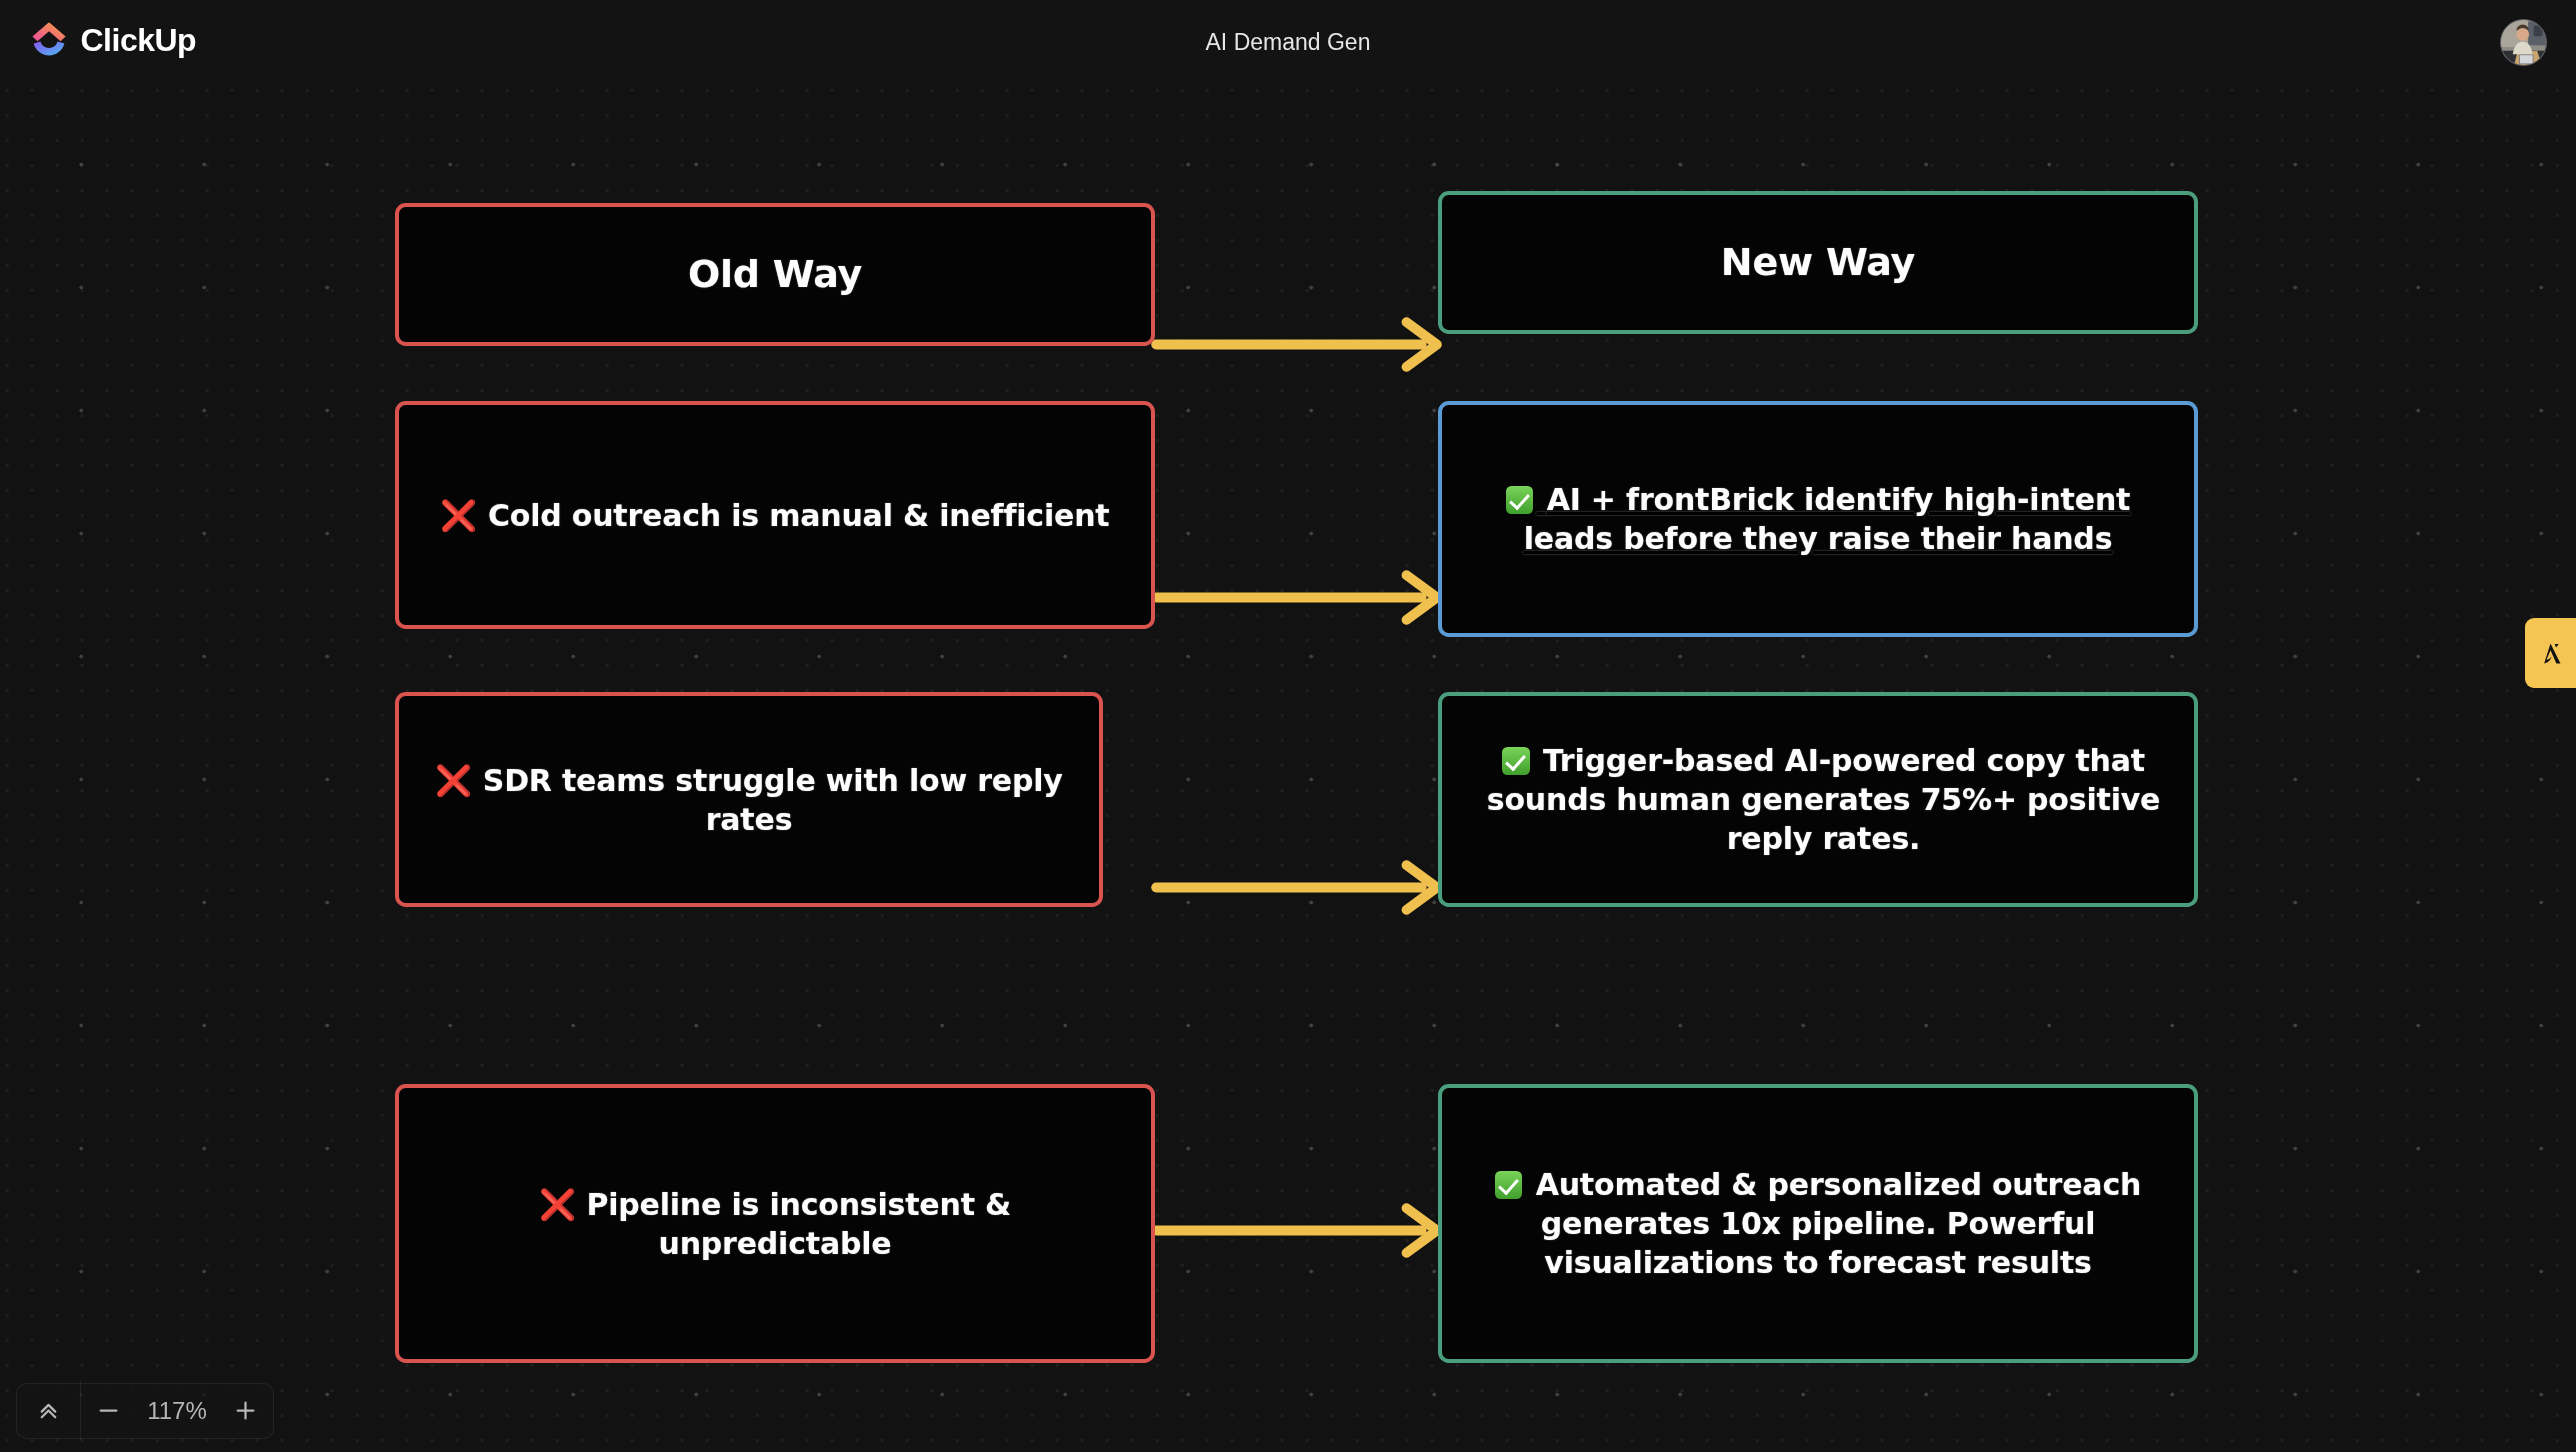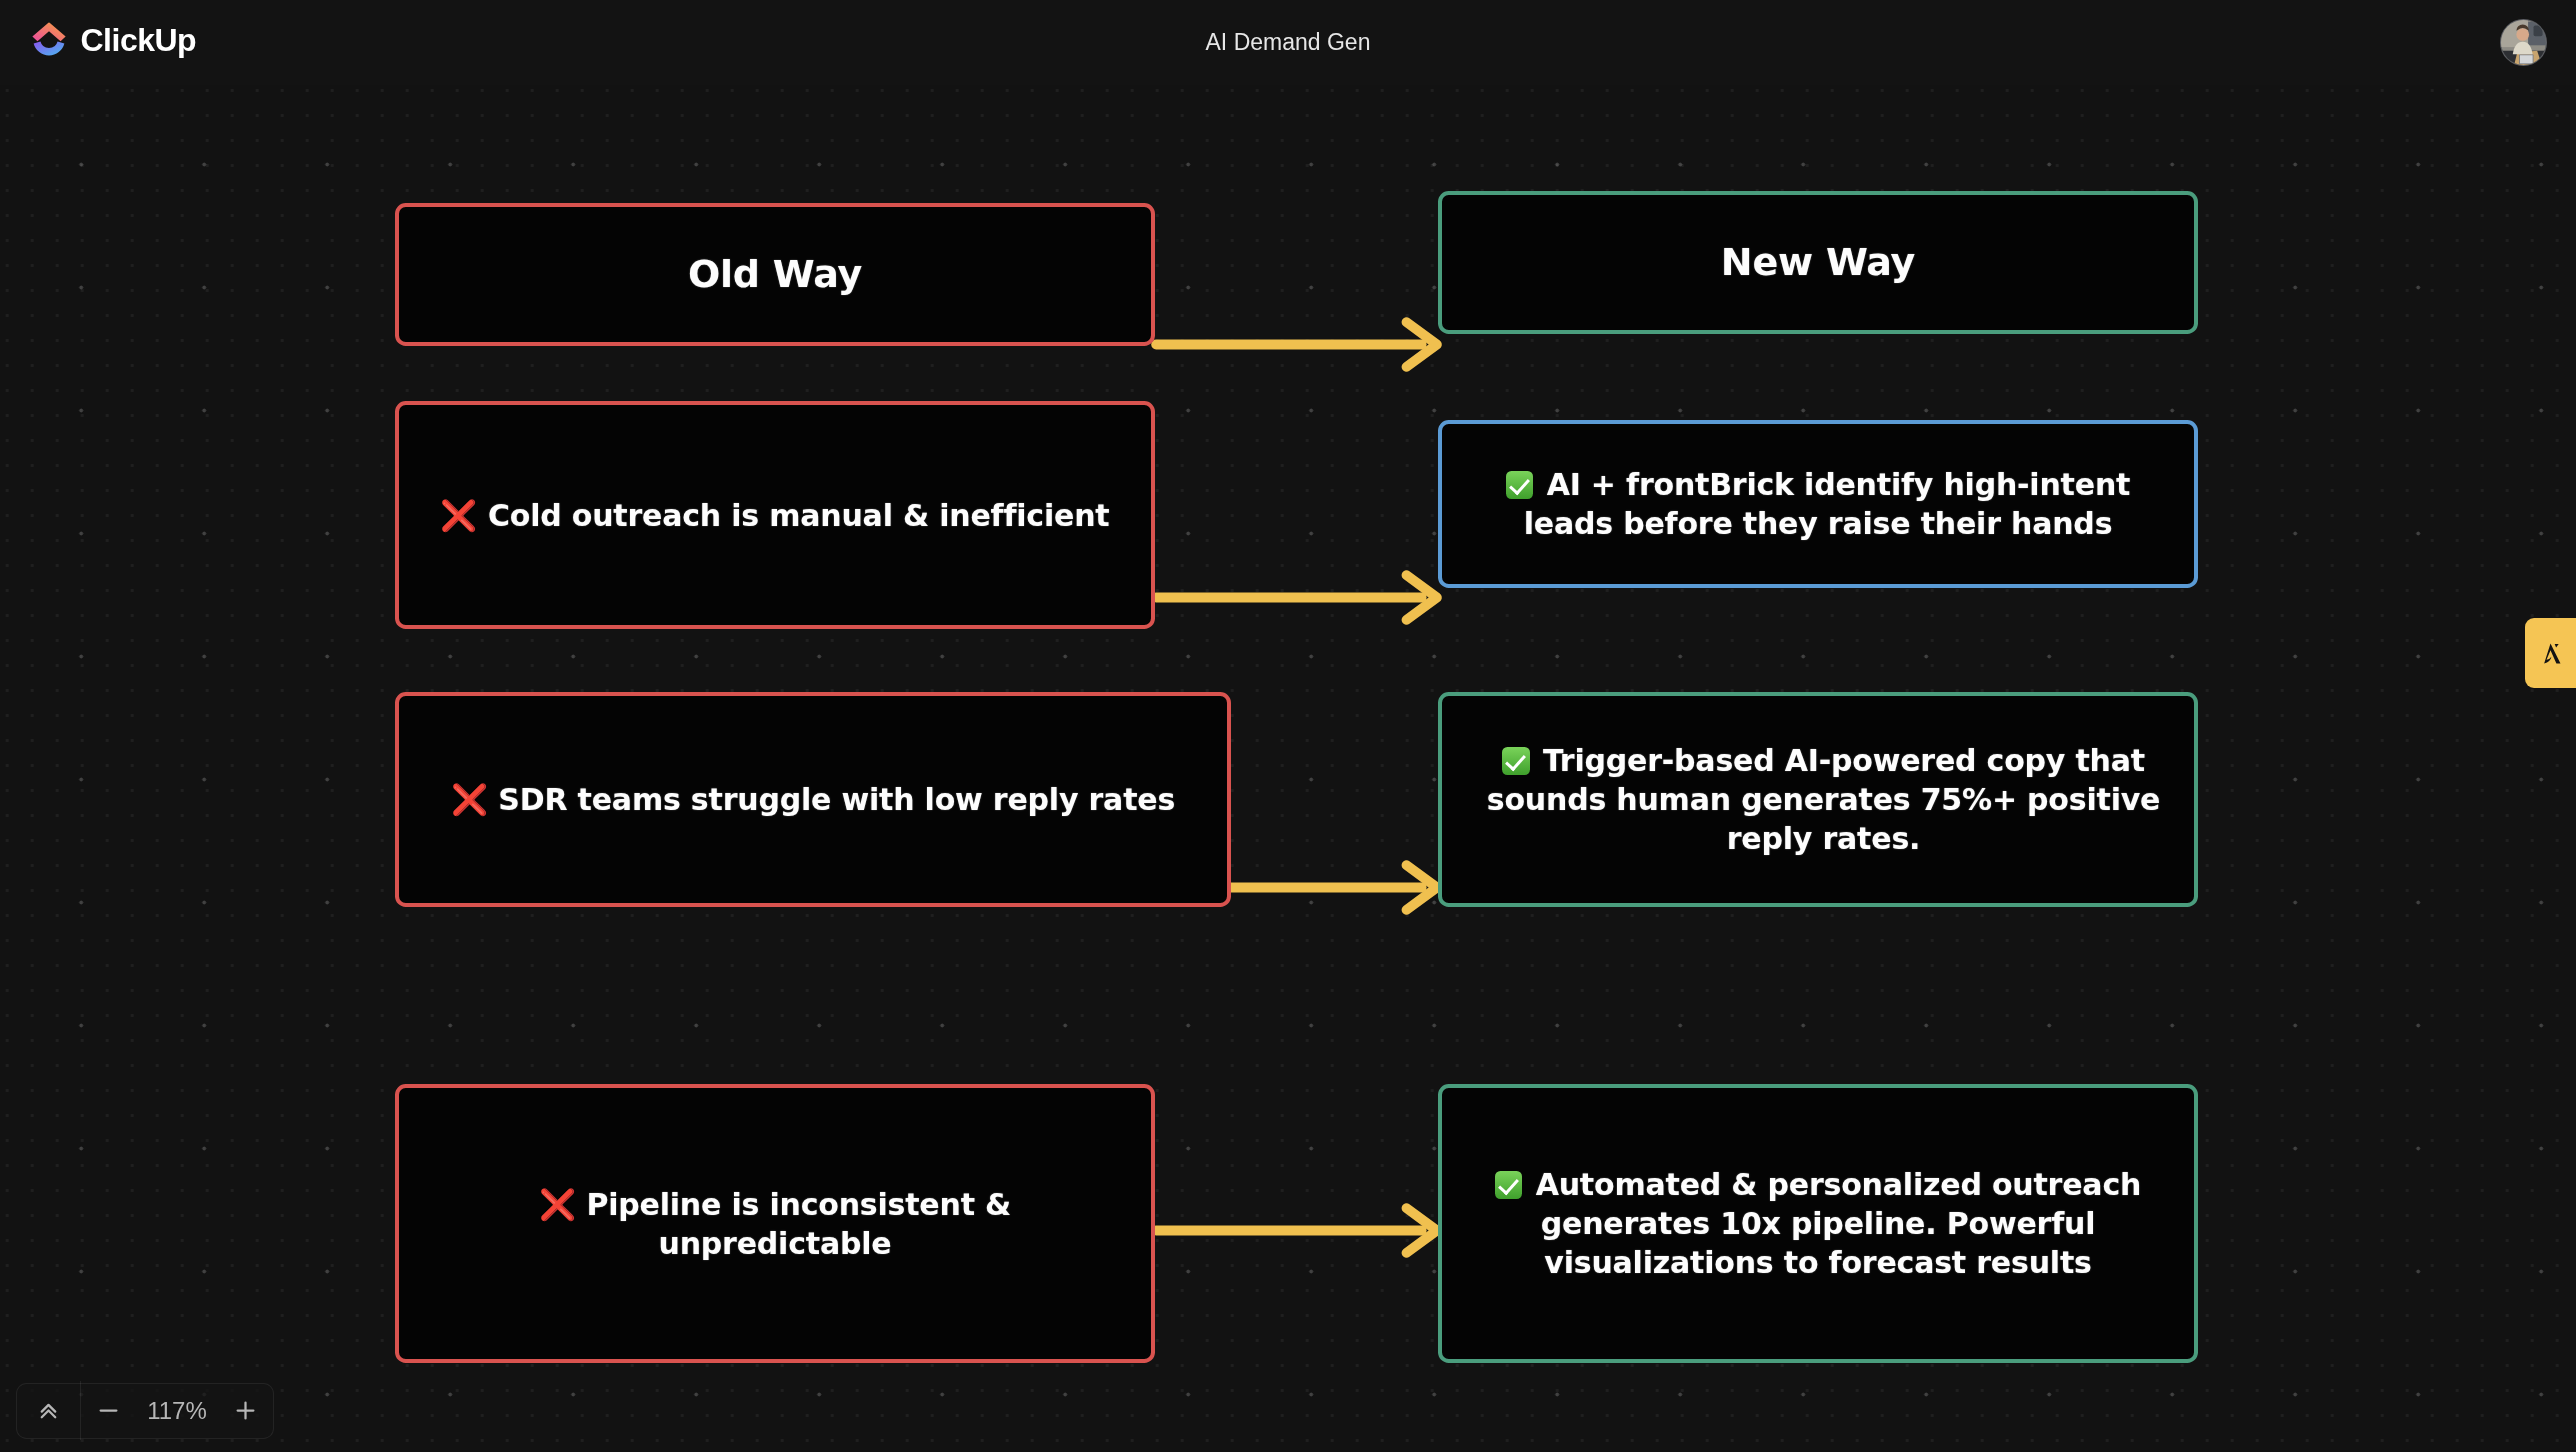--- a/index.html
+++ b/index.html
@@ -224,28 +224,28 @@
       <div class="txt">New Way</div>
     </div>
 
     <div class="node red body-node" style="left:395px; top:316px; width:760px; height:228px;">
       <div class="txt">
         <span class="emoji x-mark">❌</span>
         <span>Cold outreach is manual &amp; inefficient</span>
       </div>
     </div>
 
-    <div class="node blue body-node" style="left:1438px; top:335px; width:760px; height:168px;">
+    <div class="node blue body-node" style="left:1438px; top:316px; width:760px; height:236px;text-decoration:underline;">
       <div class="txt">
         <span class="check-badge"></span>
         <span>AI + frontBrick identify high-intent leads before they raise their hands</span>
       </div>
     </div>
 
-    <div class="node red body-node" style="left:395px; top:607px; width:836px; height:215px;">
+    <div class="node red body-node" style="left:395px; top:607px; width:708px; height:215px;">
       <div class="txt">
         <span class="emoji x-mark">❌</span>
         <span>SDR teams struggle with low reply rates</span>
       </div>
     </div>
 
     <div class="node green body-node" style="left:1438px; top:607px; width:760px; height:215px;padding-left:11px;">
       <div class="txt">
         <span class="check-badge"></span>
         <span>Trigger-based AI-powered copy that sounds human generates 75%+ positive reply rates.</span>

